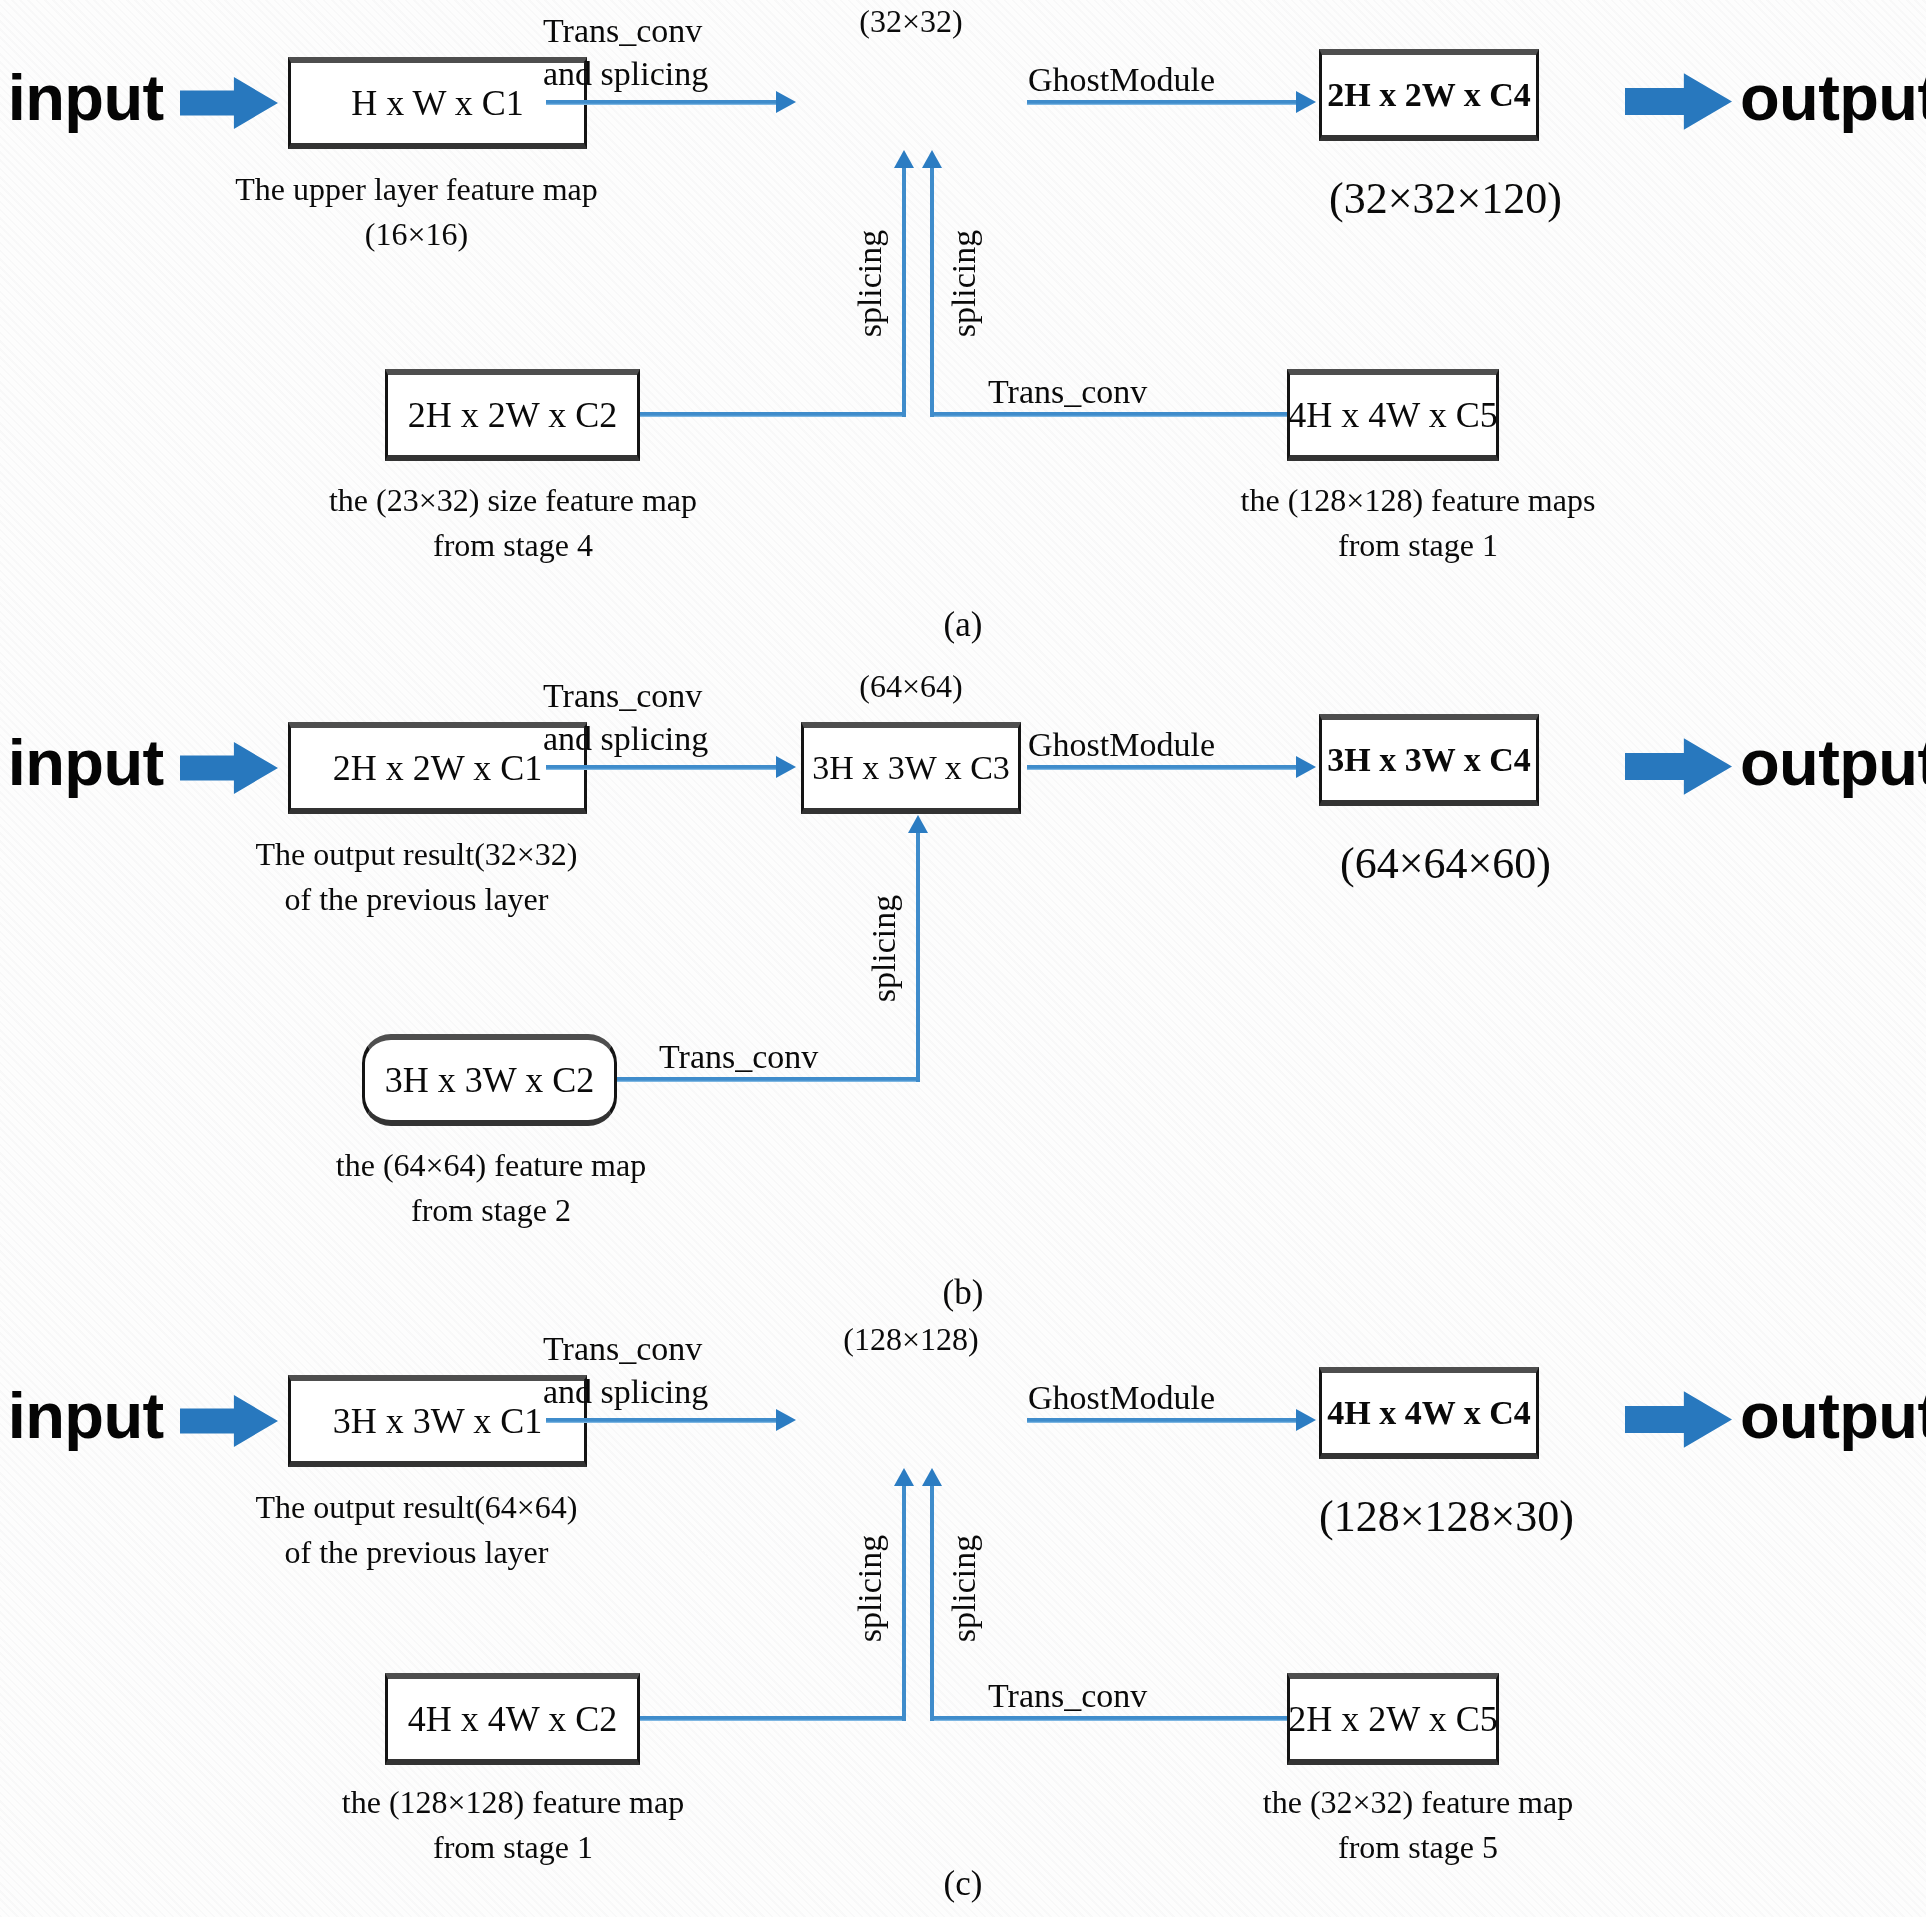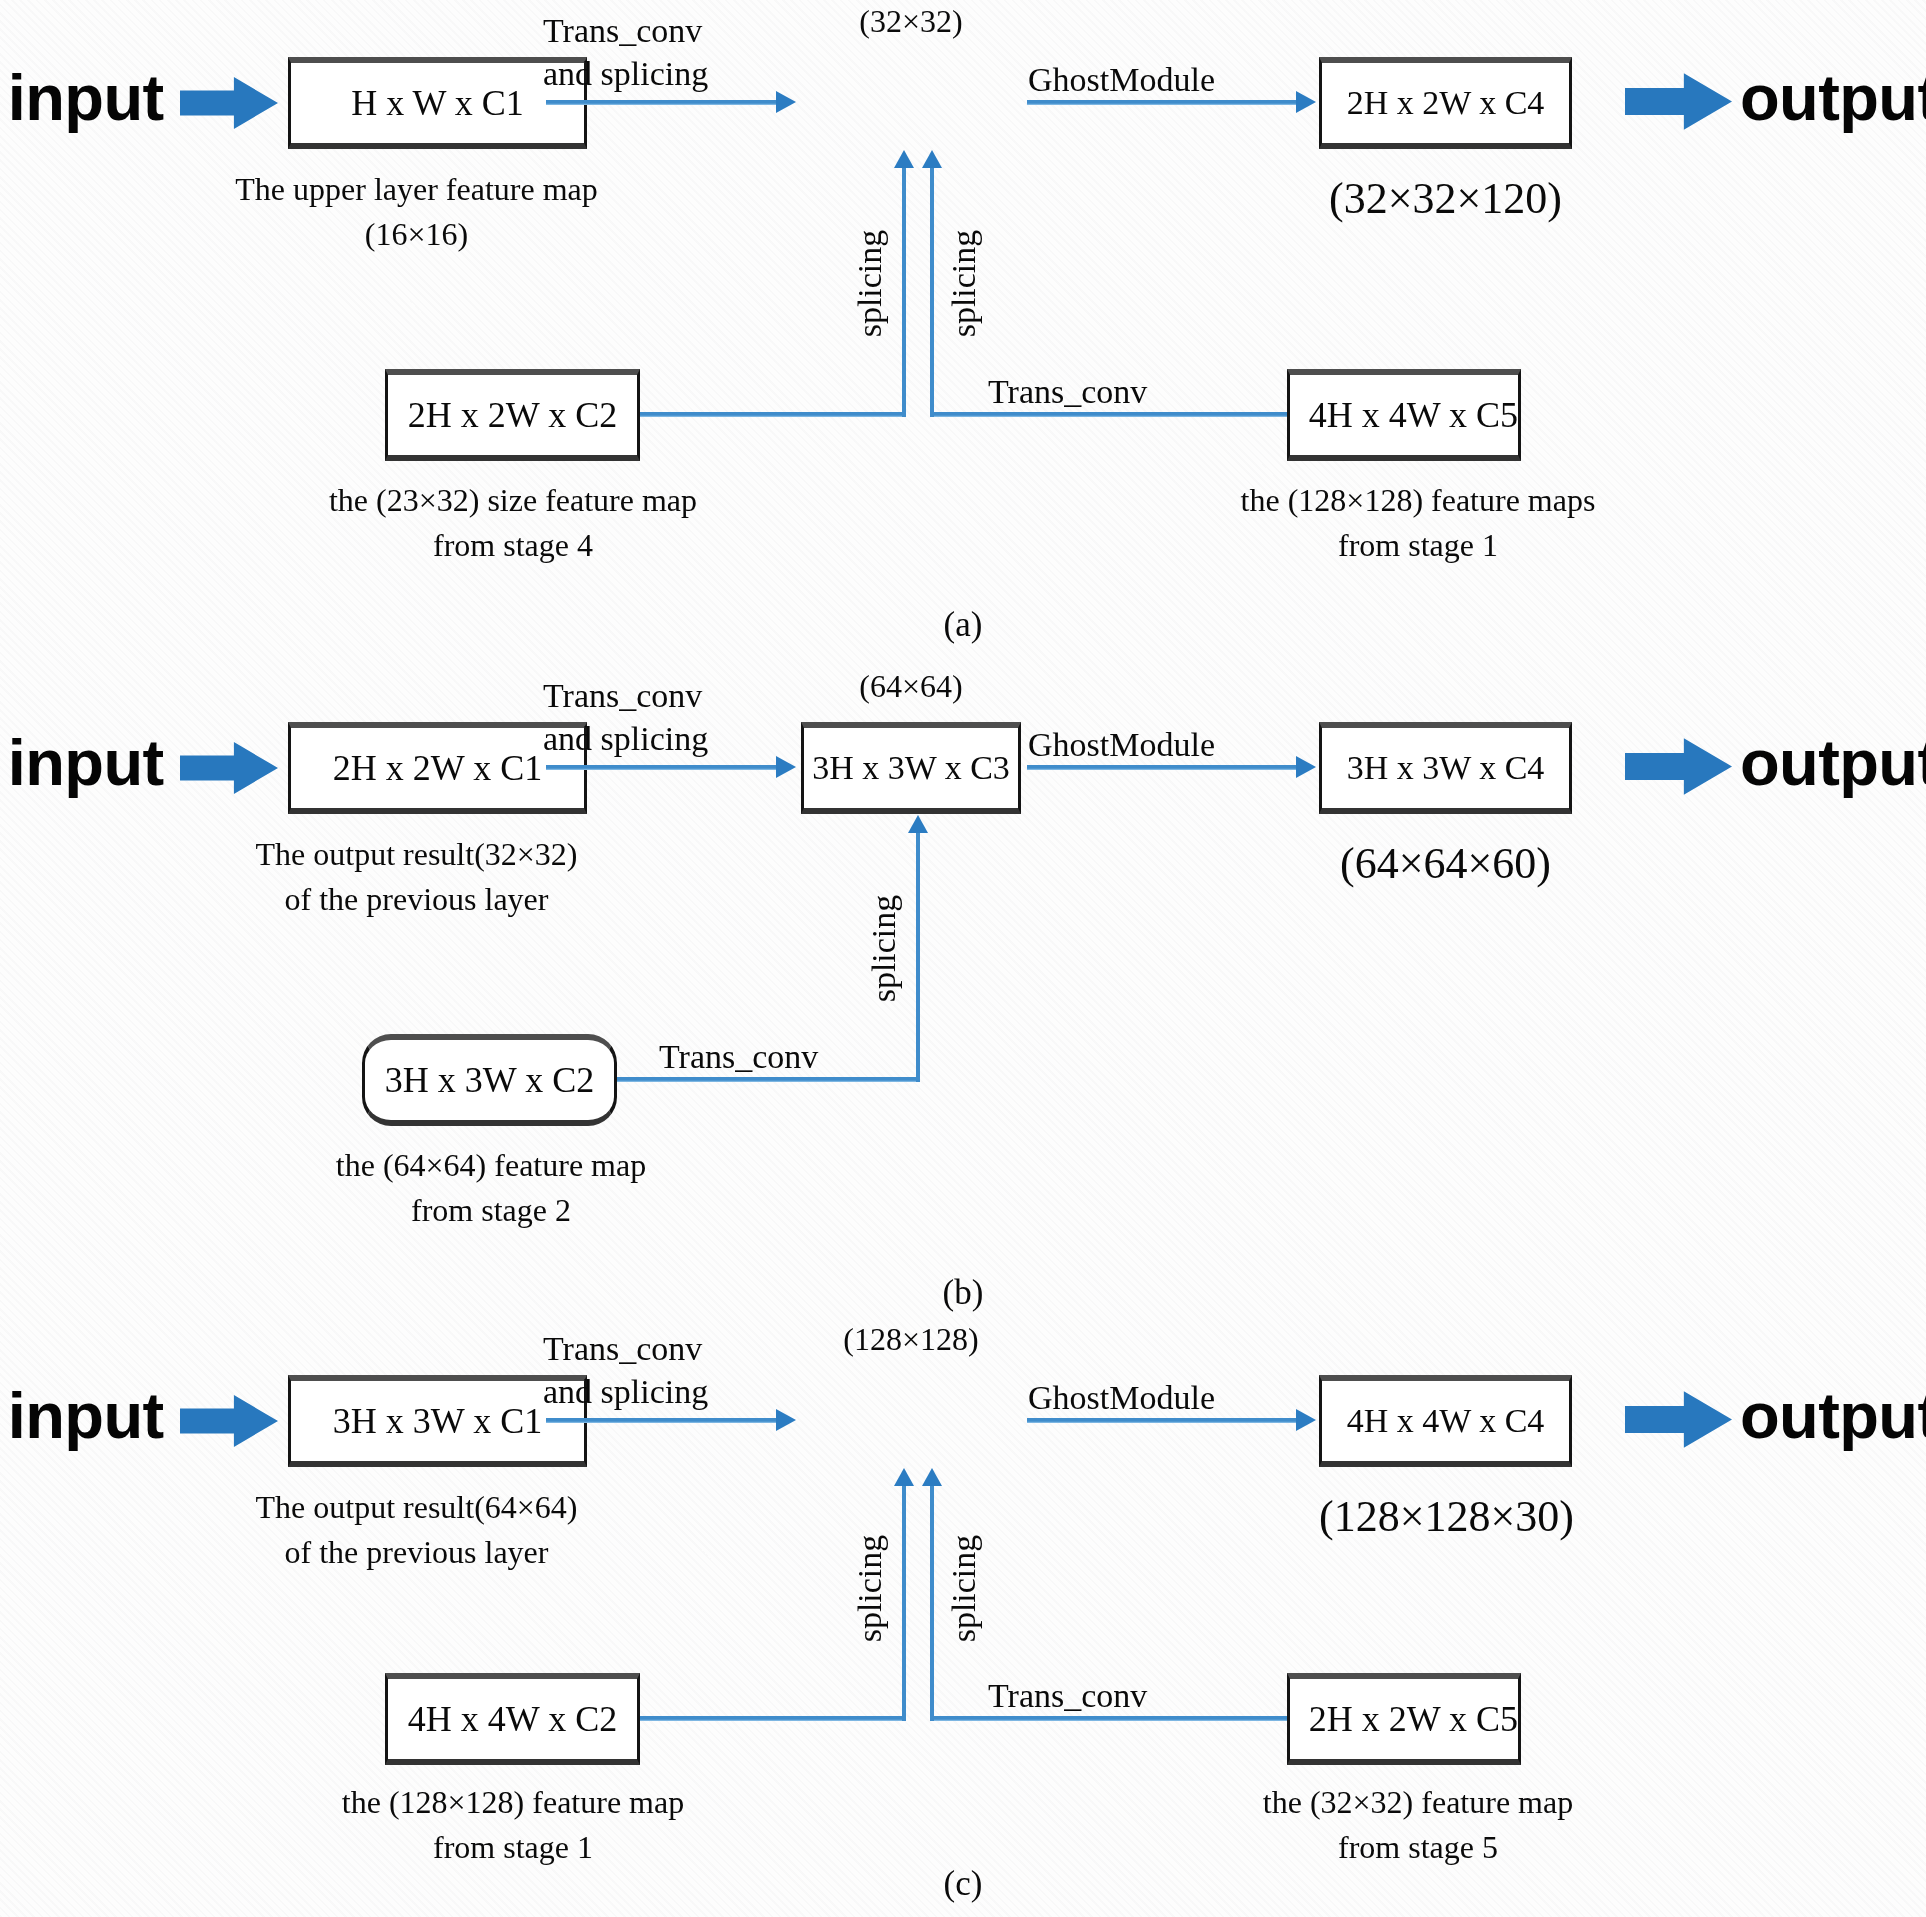--- a/index.html
+++ b/index.html
@@ -29,24 +29,24 @@
 
   .node{
     position:absolute;height:92px;background:#ffffff;box-sizing:border-box;
     border:3.2px solid #141414;border-top:6.5px solid #4e4e4e;border-bottom:6.5px solid #333333;
     display:flex;align-items:center;justify-content:center;
   }
   .node .t{font-size:36px;white-space:nowrap;}
   .n-c1{left:288px;top:57px;width:299px;}
   .n-c3{left:801px;top:57px;width:220px;}
   .n-c3 .t{font-size:34px;}
-  .n-c4{left:1319px;top:57px;width:253px;}
+  .n-c4{left:1319px;top:49px;width:220px;font-weight:bold;}
   .n-c4 .t{font-size:34px;}
   .n-c2{left:385px;top:369px;width:255px;}
-  .n-c5{left:1287px;top:369px;width:234px;justify-content:flex-end;}
+  .n-c5{left:1287px;top:369px;width:212px;}
   .panel-c .n-c2, .panel-c .n-c5{top:355px;}
 
   .caption{position:absolute;text-align:center;font-size:32px;line-height:1.42;}
   .cap-c1{left:155px;top:167px;width:523px;}
   .cap-c2{left:187px;top:478px;width:652px;}
   .cap-c5{left:1092px;top:478px;width:652px;}
   .panel-c .cap-c2,.panel-c .cap-c5{top:462px;}
   .dim-above{left:801px;top:2.6px;width:220px;text-align:center;position:absolute;font-size:32px;white-space:nowrap;}
   .dim-below{left:1319px;top:173px;width:253px;text-align:center;position:absolute;font-size:44px;}
 

